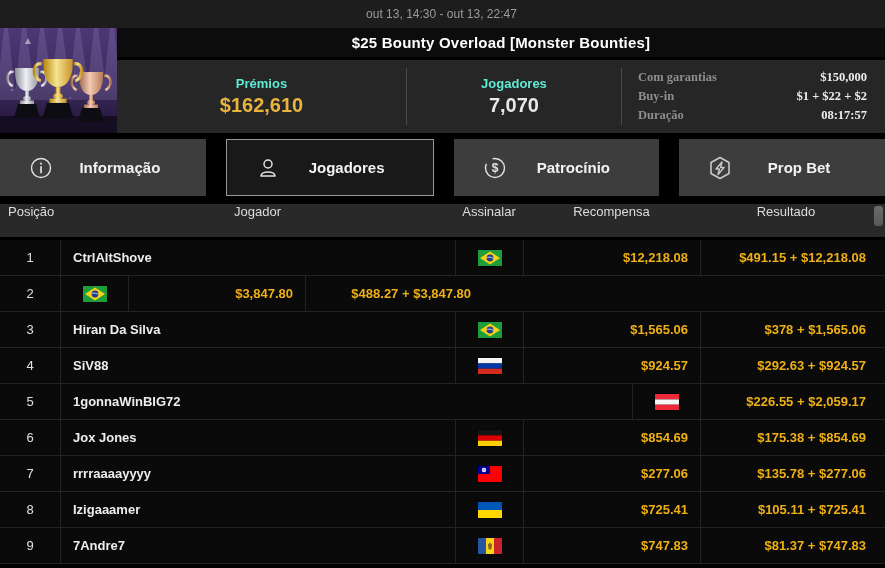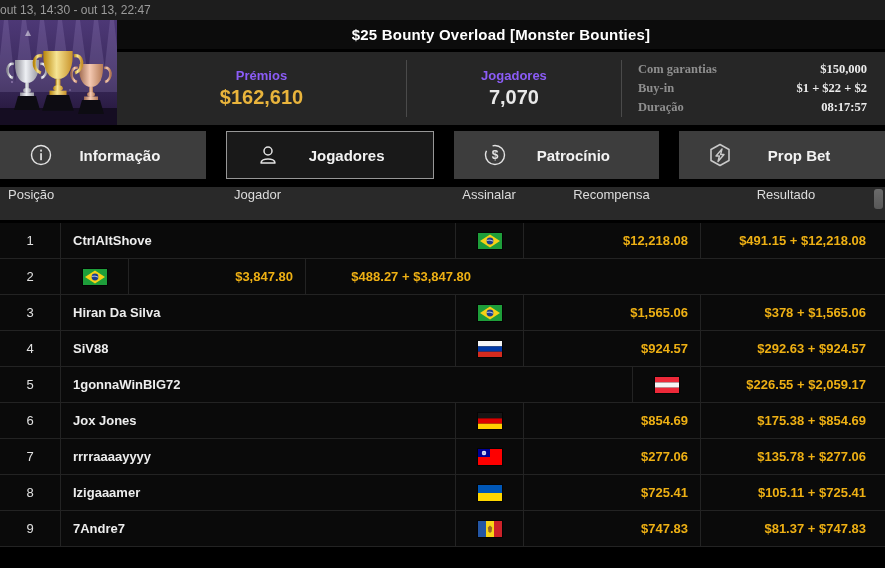--- a/index.html
+++ b/index.html
@@ -1,45 +1,45 @@
 <!DOCTYPE html>
 <html><head>
 <meta charset="utf-8">
 <style>
   * { box-sizing: border-box; margin: 0; padding: 0; }
   html,body { width:885px; height:568px; background:#000; overflow:hidden;
     font-family:"Liberation Sans","DejaVu Sans",sans-serif; }
 
   
-  .topbar { height:20px; background:#1d1d1d; display:flex; align-items:center;
-    justify-content:flex-start; padding-right:2px; }
+  .topbar { height:28px; background:#1d1d1d; display:flex; align-items:center;
+    justify-content:center; padding-right:2px; }
   .topbar .sched { color:#9b9b9b; font-size:12px; }
 
   
   .header { display:flex; height:105px; background:#000; }
   .art { width:117px; height:105px; flex:0 0 auto; }
   .header-right { flex:1; display:flex; flex-direction:column; }
   .titlebar { height:29px; background:#0c0c0c; display:flex; align-items:center;
     justify-content:center; color:#fff; font-weight:700; font-size:15px; letter-spacing:.2px; }
   .stats { flex:1; margin-top:3px; background:#262626; display:flex; align-items:stretch; }
   .stat { display:flex; flex-direction:column; align-items:center; justify-content:center; gap:3px; }
   .stat.prizes { flex:1.35; }
   .stat.players { flex:1; }
-  .stat .lab { color:#8b5cf6; font-size:13px; font-weight:700;text-align:center; }
+  .stat .lab { color:#5eead4; font-size:13px; font-weight:700;text-align:center; }
   .stat .val { font-size:20px; font-weight:700; color:#e9e9e9; }
   .stat.prizes .val { color:#e9b43c; }
   .vdiv { width:1px; background:#4a4a4a; margin:8px 0; }
   .details { width:263px; margin:8px 0; padding:2px 18px 2px 16px;
     display:flex; flex-direction:column; justify-content:center; gap:4px; }
   .drow { display:flex; justify-content:space-between; font-size:12.5px;font-family:Liberation Serif, serif; }
   .drow .dl { color:#8f8f8f; font-weight:700; }
   .drow .dv { color:#ececec; font-weight:700; }
 
   
-  .tabs { height:48px; margin-top:6px; display:flex; gap:20px; background:#000; }
+  .tabs { height:57px; margin-top:6px; display:flex; gap:20px; background:#000; }
   .tab { flex:1; background:#3d3d3d; display:flex; align-items:center;
     padding-left:28px; cursor:pointer; }
   .tab.active { background:#191919; border:1px solid #979797; }
   .ticon { width:26px; height:26px; flex:0 0 auto; display:flex; align-items:center; justify-content:center; }
   .tlabel { flex:1; text-align:center; color:#f2f2f2; font-weight:700; font-size:15px; padding-right:20px; }
 
   
   .table-area { margin-top:8px; position:relative; }
   .thead { height:33px; background:#292929; display:flex; 
     color:#dcdcdc; font-size:13px; margin-bottom:3px; }

